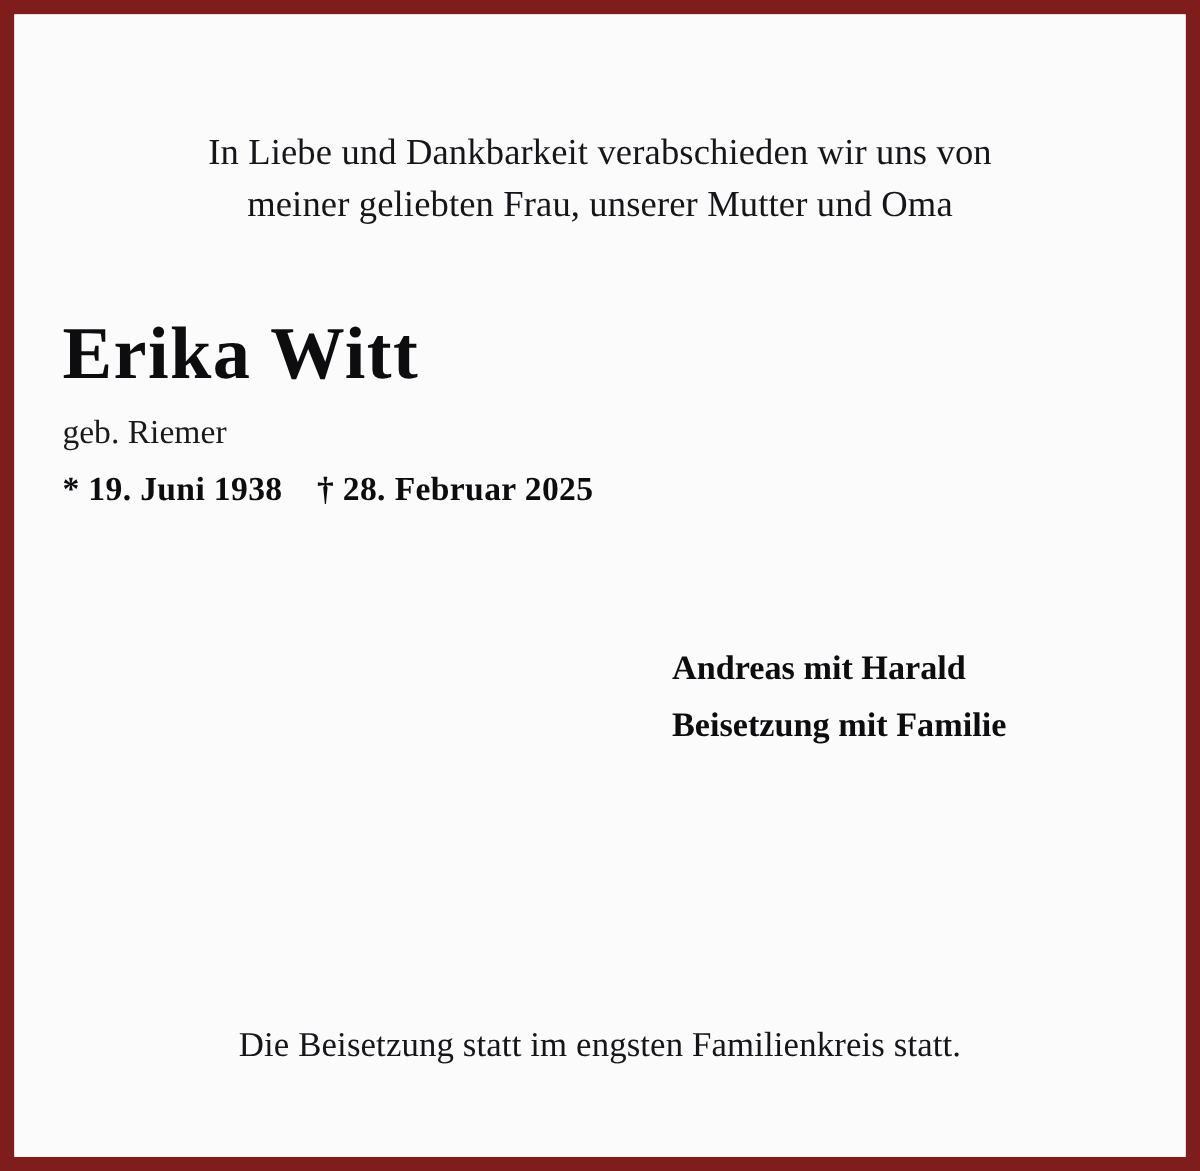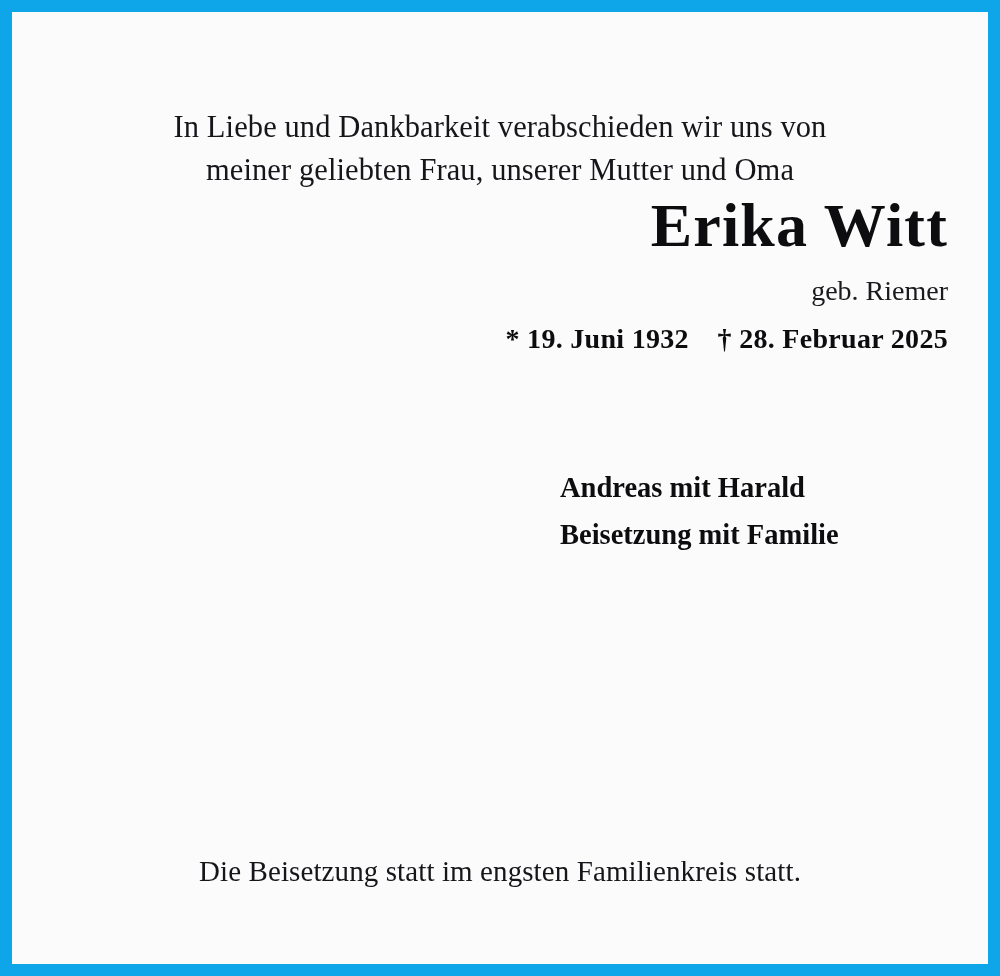--- a/index.html
+++ b/index.html
@@ -13,21 +13,21 @@
     font-family: "Liberation Serif", serif;
     color: #111111;
     overflow: hidden;
   }
 
   .obituary-card {
     box-sizing: border-box;
     width: 1000px;
     height: 976px;
     background: #ffffff;
-    border: 12px solid #0ea5e9;
+    border: 12px solid #7f1d1d;
     padding: 0;
     position: relative;
   }
 
   .inner {
     box-sizing: border-box;
     width: 100%;
     height: 100%;
     background: #fbfbfb;
     padding: 0 40px;
@@ -42,21 +42,22 @@
     line-height: 1.42;
     color: #15151a;
     letter-spacing: 0.1px;
   }
   .intro .line {
     display: block;
     white-space: nowrap;
   }
 
   .name-block {
-    text-align: right;
+    margin-top: 70px;
+    text-align: left;
   }
 
   .deceased-name {
     font-size: 62px;
     font-weight: bold;
     letter-spacing: 1.2px;
     color: #0d0d10;
     line-height: 1.05;
   }
 
@@ -111,21 +112,21 @@
 
     <div class="intro">
       <span class="line">In Liebe und Dankbarkeit verabschieden wir uns von</span>
       <span class="line">meiner geliebten Frau, unserer Mutter und Oma</span>
     </div>
 
     <div class="name-block">
       <div class="deceased-name">Erika Witt</div>
       <div class="maiden-name">geb. Riemer</div>
       <div class="dates">
-        <span>* 19. Juni 1932</span>
+        <span>* 19. Juni 1938</span>
         <span class="sep"></span>
         <span>† 28. Februar 2025</span>
       </div>
     </div>
 
     <div class="mourners">
       <div class="mourner">Andreas mit Harald</div>
       <div class="mourner">Beisetzung mit Familie</div>
     </div>
 

